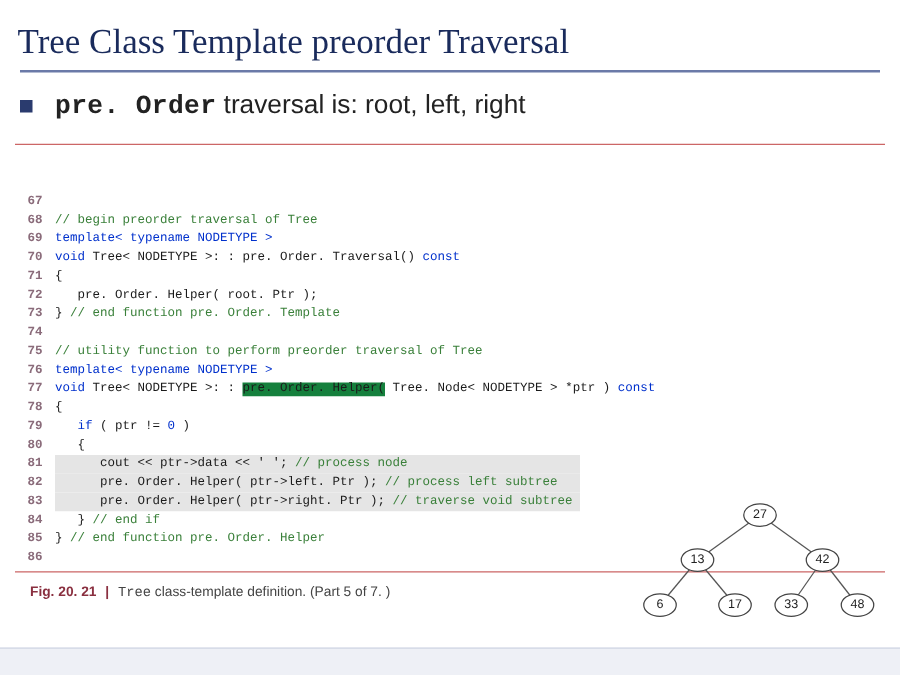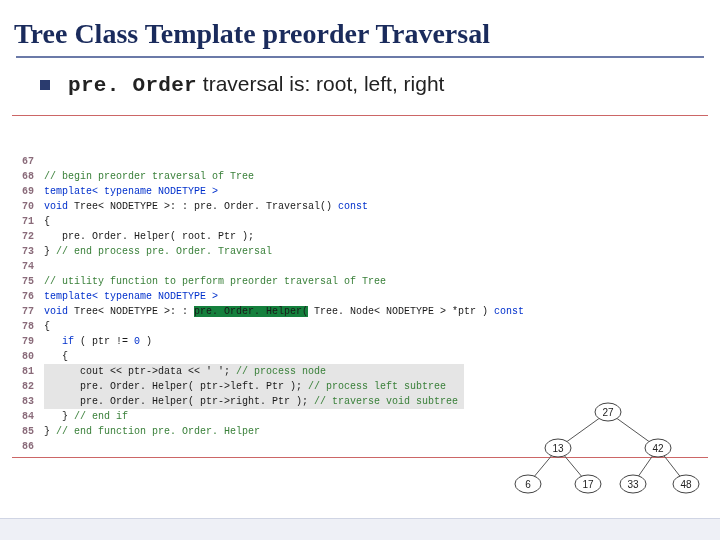--- a/index.html
+++ b/index.html
@@ -8,31 +8,31 @@
     height: 540px;
     background: #fff;
     font-family: Georgia, 'Times New Roman', serif;
     overflow: hidden;
     position: relative;
   }
   .title {
     font-size: 28px;
     color: #1a2b5c;
     padding: 18px 0 6px 14px;
-    font-weight: bold;
+    font-weight: normal;
   }
   .title-rule {
     border: none;
     border-top: 2px solid #6b7aa8;
     margin: 0 16px 14px 16px;
   }
   .bullet-row {
     display: flex;
     align-items: center;
-    padding-left: 40px;
+    padding-left: 16px;
     margin-bottom: 18px;
   }
   .square-bullet {
     width: 10px;
     height: 10px;
     background: #2a3b6e;
     margin-right: 18px;
     flex-shrink: 0;
   }
   .bullet-text {
@@ -146,37 +146,42 @@
 84
 85
 86
 </div>
     <div class="code-lines" id="codelines"><span class=""></span>
 <span class="cmt">// begin preorder traversal of Tree</span>
 <span class="kw">template&lt; typename NODETYPE &gt;</span>
 <span class="kw">void</span><span class=""> Tree&lt; NODETYPE &gt;: : pre. Order. Traversal() </span><span class="kw">const</span>
 <span class="">{</span>
 <span class="">   pre. Order. Helper( root. Ptr );</span>
-<span class="">} </span><span class="cmt">// end process pre. Order. Traversal</span>
+<span class="">} </span><span class="cmt">// end function pre. Order. Template</span>
 <span class=""></span>
 <span class="cmt">// utility function to perform preorder traversal of Tree</span>
 <span class="kw">template&lt; typename NODETYPE &gt;</span>
 <span class="kw">void</span><span class=""> Tree&lt; NODETYPE &gt;: : </span><span class=" hl">pre. Order. Helper(</span><span class=""> Tree. Node&lt; NODETYPE &gt; *ptr ) </span><span class="kw">const</span>
 <span class="">{</span>
 <span class="">   </span><span class="kw">if</span><span class=""> ( ptr != </span><span class="num">0</span><span class=""> )</span>
 <span class="">   {</span>
 <span class="hlline"><span class="">      cout &lt;&lt; ptr-&gt;data &lt;&lt; ' '; </span><span class="cmt">// process node</span></span>
 <span class="hlline"><span class="">      pre. Order. Helper( ptr-&gt;left. Ptr ); </span><span class="cmt">// process left subtree</span></span>
 <span class="hlline"><span class="">      pre. Order. Helper( ptr-&gt;right. Ptr ); </span><span class="cmt">// traverse void subtree</span></span>
 <span class="">   } </span><span class="cmt">// end if</span>
 <span class="">} </span><span class="cmt">// end function pre. Order. Helper</span>
 <span class=""></span>
 </div>
   </div>
   <hr class="code-rule-bot">
+  <div class="fig-caption">
+    <span class="fignum">Fig. 20. 21</span>
+    <span class="bar">|</span>
+    <span class="def">Tree</span><span> class-template definition. (Part 5 of 7. )</span>
+  </div>
 </div>
 
 <svg class="tree-svg" width="210" height="100">
   <g id="tree-edges">
       <line x1="110" y1="12" x2="60" y2="48" class="edge"></line>
       <line x1="110" y1="12" x2="160" y2="48" class="edge"></line>
       <line x1="60" y1="48" x2="30" y2="84" class="edge"></line>
       <line x1="60" y1="48" x2="90" y2="84" class="edge"></line>
       <line x1="160" y1="48" x2="135" y2="84" class="edge"></line>
       <line x1="160" y1="48" x2="188" y2="84" class="edge"></line>

